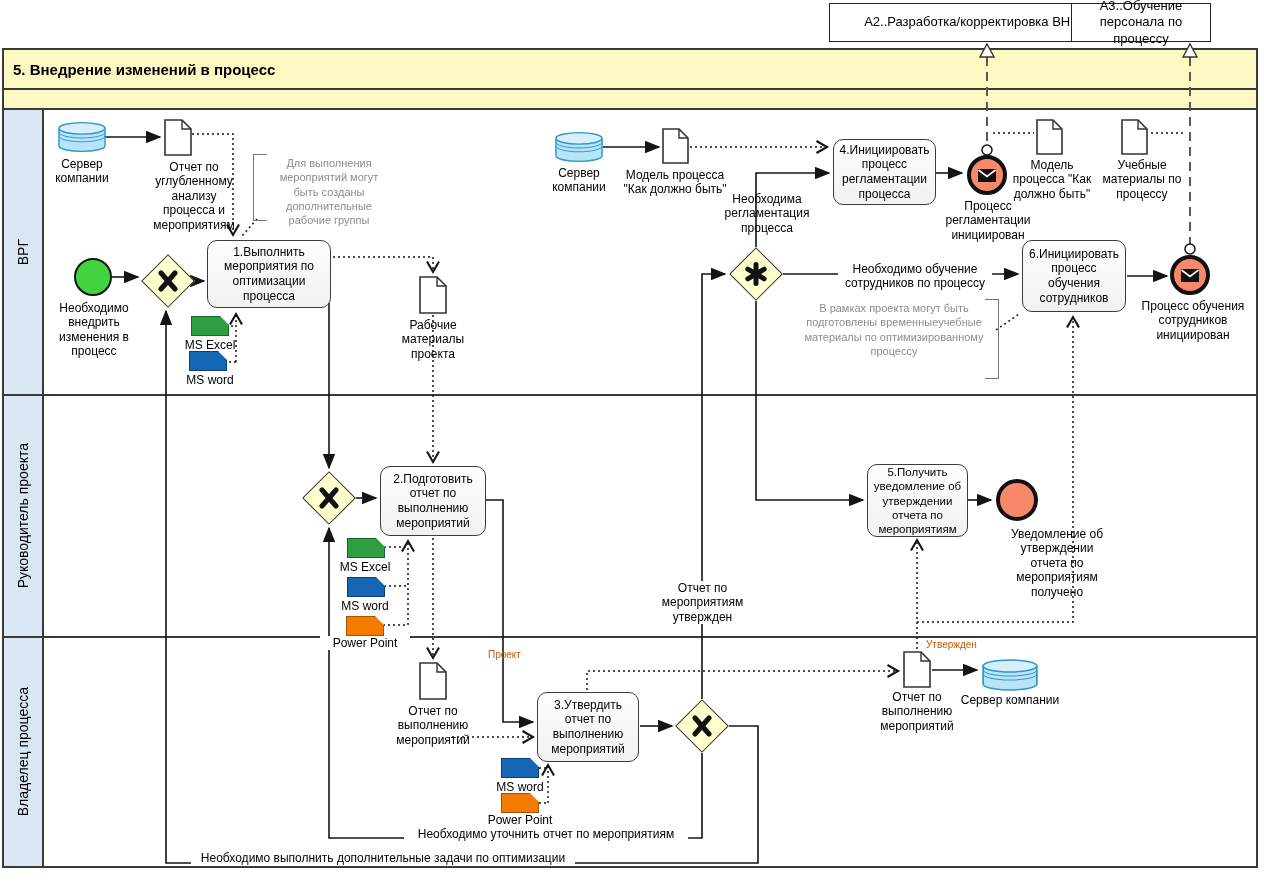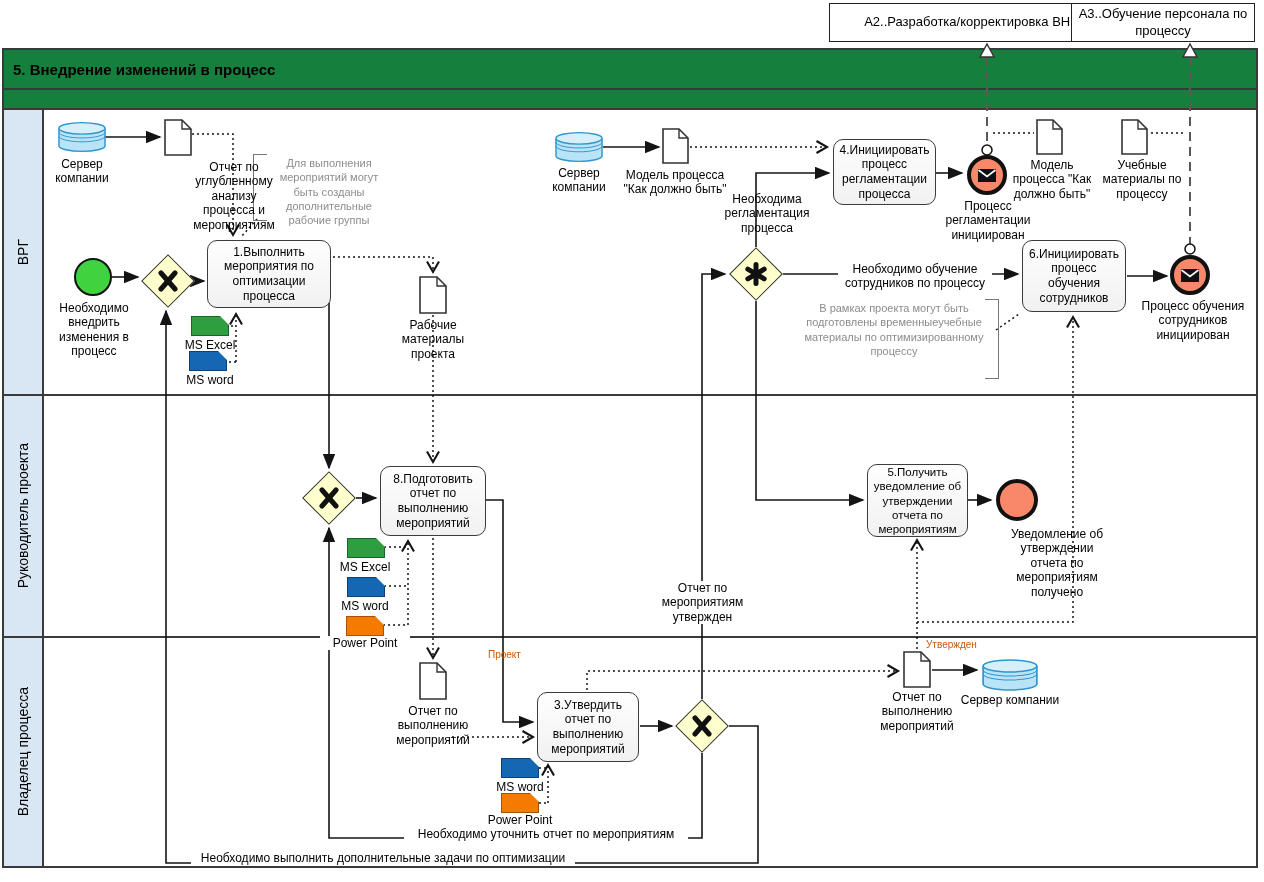--- a/index.html
+++ b/index.html
@@ -1,20 +1,20 @@
 <!DOCTYPE html>
 <html><head>
 <meta charset="utf-8">
 <style>
   html,body{margin:0;padding:0;background:#fff;}
   #canvas{position:relative;width:1264px;height:882px;background:#fff;
           font-family:"Liberation Sans",sans-serif;color:#000;overflow:hidden;}
   .abs{position:absolute;box-sizing:border-box;}
   
-  .band{background:#15803d;border:2px solid #3a3a3a;}
+  .band{background:#fef9c3;border:2px solid #3a3a3a;}
   .lane{border:2px solid #3a3a3a;border-top:none;}
   .lane-label-cell{position:absolute;left:0;top:0;bottom:0;width:40px;background:#d9e7f5;
       border-right:2px solid #3a3a3a;display:flex;align-items:center;justify-content:center;box-sizing:border-box;}
   .lane-label-cell span{writing-mode:vertical-rl;transform:rotate(180deg);font-size:14px;white-space:nowrap;}
   #title-band{display:flex;align-items:center;padding-left:9px;font-size:15px;font-weight:600;}
   
   .ext-box{background:#fff;border:1.5px solid #222;display:flex;align-items:center;justify-content:center;
       text-align:center;font-size:13px;line-height:1.25;padding:2px;}
   
   .task{background:linear-gradient(#fefefe,#f1f1f1);border:1.6px solid #3c3c3c;border-radius:10px;
@@ -134,40 +134,40 @@
     </g>
     <path d="M980,57 L987,44 L994,57 Z" fill="#fff" stroke="#333" stroke-width="1.4"></path>
     <path d="M1183,57 L1190,44 L1197,57 Z" fill="#fff" stroke="#333" stroke-width="1.4"></path>
     <circle cx="987" cy="150" r="5" fill="#fff" stroke="#111" stroke-width="1.5"></circle>
     <circle cx="1190" cy="249" r="5" fill="#fff" stroke="#111" stroke-width="1.5"></circle>
   </svg>
 
   <div class="abs ext-box z2" style="left:793px;top:3px;width:296px;height:39px;margin-left:36px;">
     <span>А2..Разработка/корректировка ВНМД</span>
   </div>
-  <div class="abs ext-box z2" style="left:1071px;top:3px;width:184px;height:39px;">
+  <div class="abs ext-box z2" style="left:1071px;top:3px;width:140px;height:39px;">
     <span>А3..Обучение персонала по процессу</span>
   </div>
 
   <div class="abs z2" style="left:58px;top:121px;width:48px;height:32px;">
     <svg width="48" height="32" viewBox="0 0 50 32">
       <path d="M1,7 v18 a24,6 0 0 0 48,0 v-18" fill="#b9e4f8" stroke="#2e96cc" stroke-width="1.5"></path>
       <ellipse cx="25" cy="7" rx="24" ry="6" fill="#d6effb" stroke="#2e96cc" stroke-width="1.5"></ellipse>
       <path d="M1,11 a24,6 0 0 0 48,0 M1,15 a24,6 0 0 0 48,0" fill="none" stroke="#2e96cc"></path>
     </svg>
   </div>
   <div class="abs lbl z3" style="left:33px;top:157px;width:98px;">Сервер компании</div>
 
   <div class="abs z2" style="left:164px;top:119px;">
     <svg width="28" height="37" viewBox="0 0 28 37">
       <path d="M1,1 h17 l9,9 v26 h-26 z" fill="#fff" stroke="#333" stroke-width="1.6"></path>
       <path d="M18,1 v9 h9" fill="none" stroke="#333" stroke-width="1.4"></path>
     </svg>
   </div>
-  <div class="abs lbl z3" style="left:146px;top:160px;width:96px;margin-left:40px;">Отчет по углубленному анализу процесса и мероприятиям</div>
+  <div class="abs lbl z3" style="left:146px;top:160px;width:96px;">Отчет по углубленному анализу процесса и мероприятиям</div>
 
   <div class="abs bracket-l z2" style="left:253px;top:154px;width:14px;height:67px;"></div>
   <div class="abs note z3" style="left:266px;top:156px;width:126px;">Для выполнения мероприятий могут быть созданы дополнительные рабочие группы</div>
 
   <div class="abs ev ev-start z2" style="left:74px;top:258px;width:38px;height:38px;"></div>
   <div class="abs lbl z3" style="left:43px;top:301px;width:102px;">Необходимо внедрить изменения в процесс</div>
 
   <div class="abs gw z2" style="left:149px;top:262px;"></div>
   <div class="abs gw-glyph z2" style="left:142px;top:255px;">
     <svg width="22" height="22" viewBox="0 0 22 22">
@@ -274,21 +274,21 @@
   <div class="abs gw-glyph z2" style="left:303px;top:472px;">
     <svg width="22" height="22" viewBox="0 0 22 22">
       <g stroke="#111" stroke-width="5" stroke-linecap="round">
           <line x1="4" y1="3" x2="18" y2="19"></line>
           <line x1="18" y1="3" x2="4" y2="19"></line>
         </g>
     </svg>
   </div>
 
   <div class="abs task z2" style="left:380px;top:466px;width:106px;height:70px;">
-    <span>8.Подготовить отчет по выполнению мероприятий</span>
+    <span>2.Подготовить отчет по выполнению мероприятий</span>
   </div>
 
   <div class="abs folder f-excel z2" style="left:347px;top:538px;"></div>
   <div class="abs lbl z3" style="left:327px;top:560px;width:76px;">MS Excel</div>
   <div class="abs folder f-word z2" style="left:347px;top:577px;"></div>
   <div class="abs lbl z3" style="left:327px;top:599px;width:76px;">MS word</div>
   <div class="abs folder f-ppt z2" style="left:346px;top:616px;"></div>
   <div class="abs lbl lbl-bg z3" style="left:320px;top:636px;width:90px;">Power Point</div>
 
   <div class="abs task z2" style="left:867px;top:464px;width:101px;height:73px;font-size:11.5px;">

